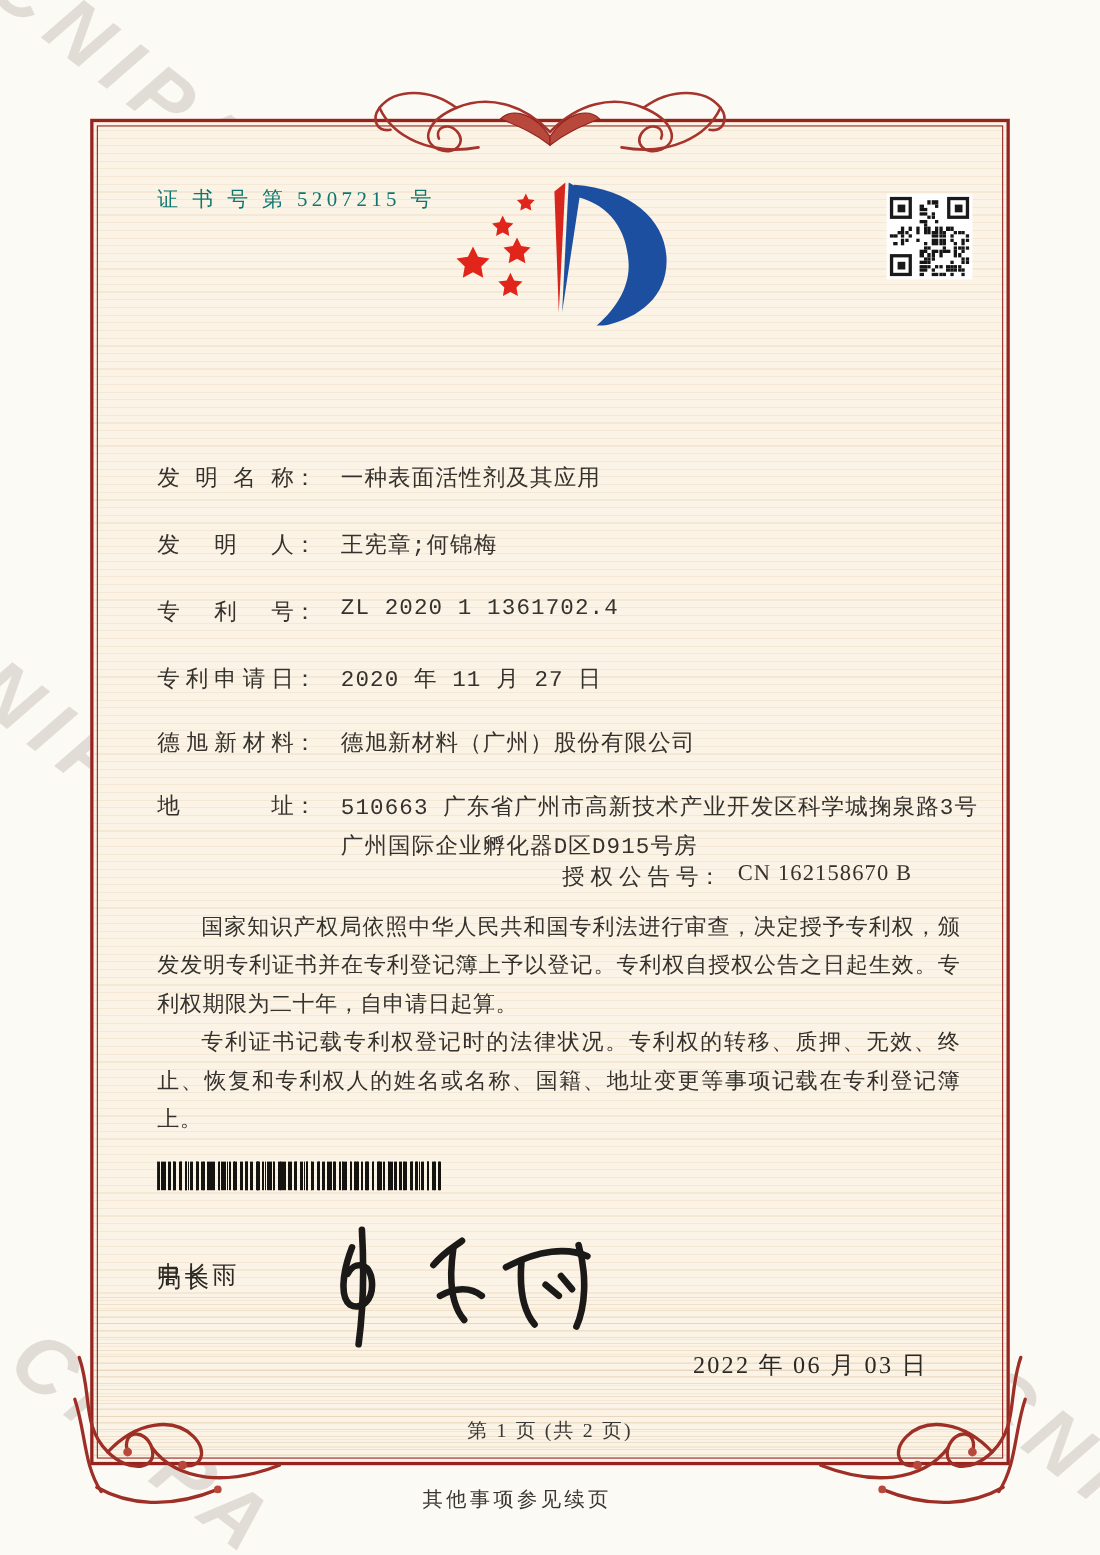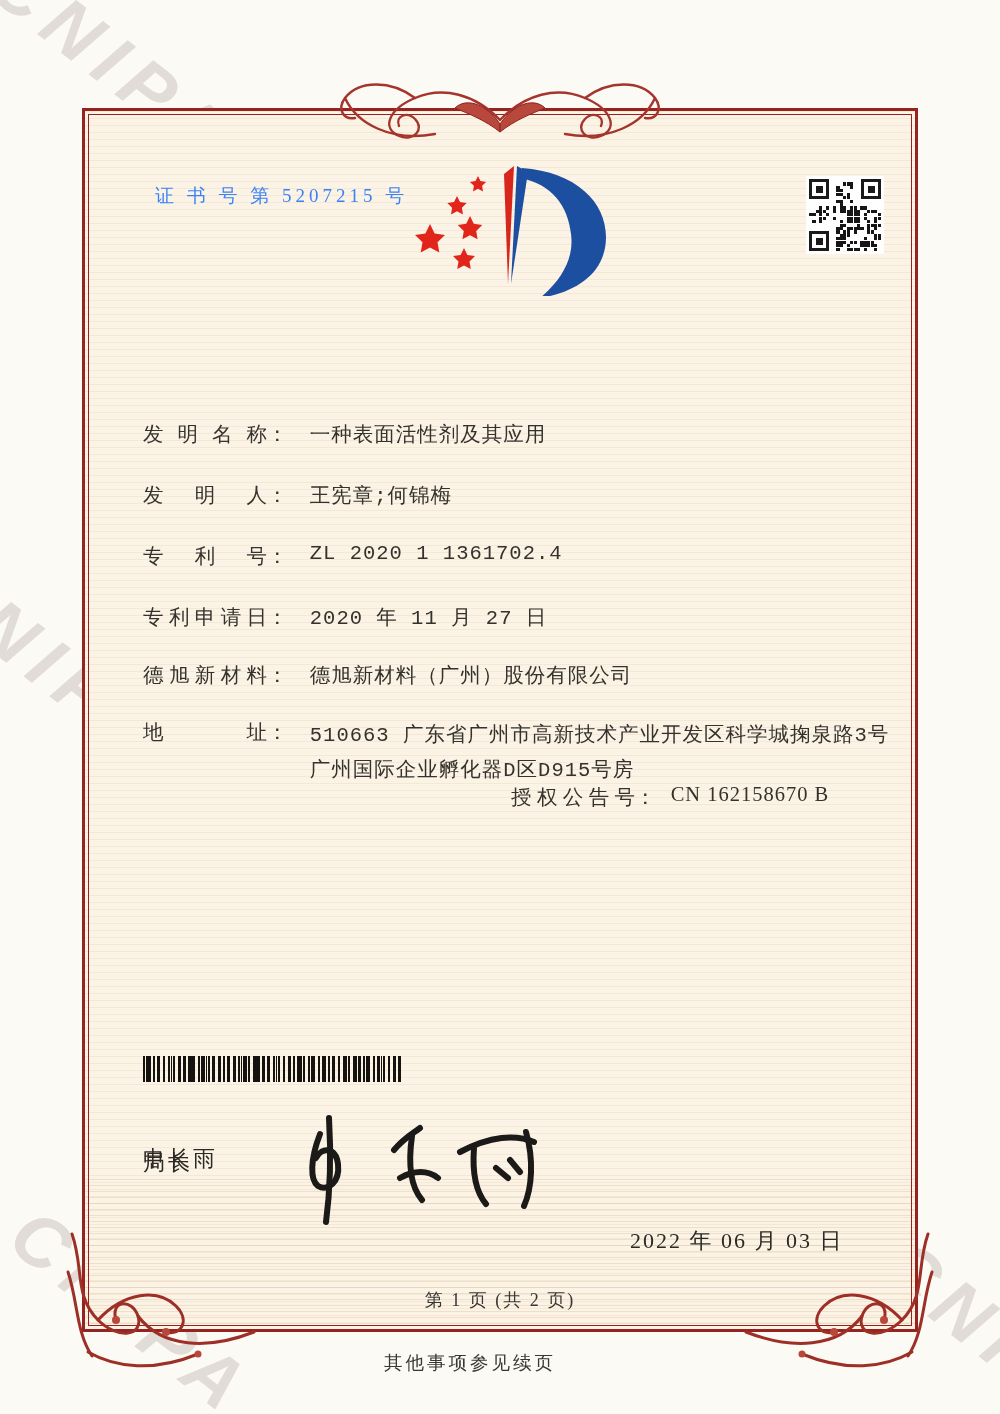--- a/index.html
+++ b/index.html
@@ -17,21 +17,21 @@
          border:3px solid #96231f;background:#fbf4e6;
          background-image:repeating-linear-gradient(180deg, rgba(205,160,110,0.14) 0 1px, transparent 1px 7px);}
   .frame::after{content:"";position:absolute;inset:3px;border:1.5px solid #96231f;pointer-events:none;}
   .waveband{position:absolute;left:0;right:0;bottom:0;height:150px;
             background-image:repeating-linear-gradient(180deg, rgba(190,140,85,0.20) 0 1px, transparent 1px 6px);}
 
   
   .orn{position:absolute;pointer-events:none;}
 
   
-  .cert-no{position:absolute;left:143px;top:183px;font-size:19px;letter-spacing:4px;color:#3b82f6;margin-left:12px;}
+  .cert-no{position:absolute;left:143px;top:168px;font-size:19px;letter-spacing:4px;color:#0f766e;}
   .logo{position:absolute;left:408px;top:158px;}
   .qr{position:absolute;left:806px;top:176px;width:78px;height:78px;background:#fefefe;}
   .qmods{position:absolute;inset:3px;}
   .qmods div{position:absolute;width:3.2px;height:3.2px;background:#161616;}
   .qf{position:absolute;width:14px;height:14px;border:3px solid #1a1a1a;background:#fff;}
   .qf::after{content:"";position:absolute;left:3.5px;top:3.5px;width:7px;height:7px;background:#1a1a1a;}
   .qf.tl{left:3px;top:3px}.qf.tr{right:3px;top:3px}.qf.bl{left:3px;bottom:3px}
 
   .title{position:absolute;left:0;top:296px;width:1000px;text-align:center;
          font-size:45px;font-weight:700;letter-spacing:30px;text-indent:30px;color:#262320;}
@@ -302,20 +302,24 @@
       <span class="fvalue wrap">510663 广东省广州市高新技术产业开发区科学城掬泉路3号广州国际企业孵化器D区D915号房</span>
     </div>
     <div class="grantrow">
       <span class="grant2">
         <span class="flabel">授权公告号</span><span class="fcolon">：</span>
         <span class="fvalue">CN 162158670 B</span>
       </span>
     </div>
   </div>
 
+  <div class="paras">
+    <p>国家知识产权局依照中华人民共和国专利法进行审查，决定授予专利权，颁发发明专利证书并在专利登记簿上予以登记。专利权自授权公告之日起生效。专利权期限为二十年，自申请日起算。</p>
+    <p>专利证书记载专利权登记时的法律状况。专利权的转移、质押、无效、终止、恢复和专利权人的姓名或名称、国籍、地址变更等事项记载在专利登记簿上。</p>
+  </div>
 
   <div class="barcode"></div>
 
   <div class="director" style="top:1148px">局长</div>
   <div class="director" style="top:1144px">申长雨</div>
 
   <svg class="sig" width="260" height="115" viewBox="0 0 260 115">
     <g stroke="#1c1a18" fill="none" stroke-width="6" stroke-linecap="round" stroke-linejoin="round">
       <path d="M38,22 C28,48 28,68 36,74 C46,80 58,70 56,52 C54,36 40,34 34,46"></path>
       <path d="M47,6 C49,40 48,80 44,110"></path>

